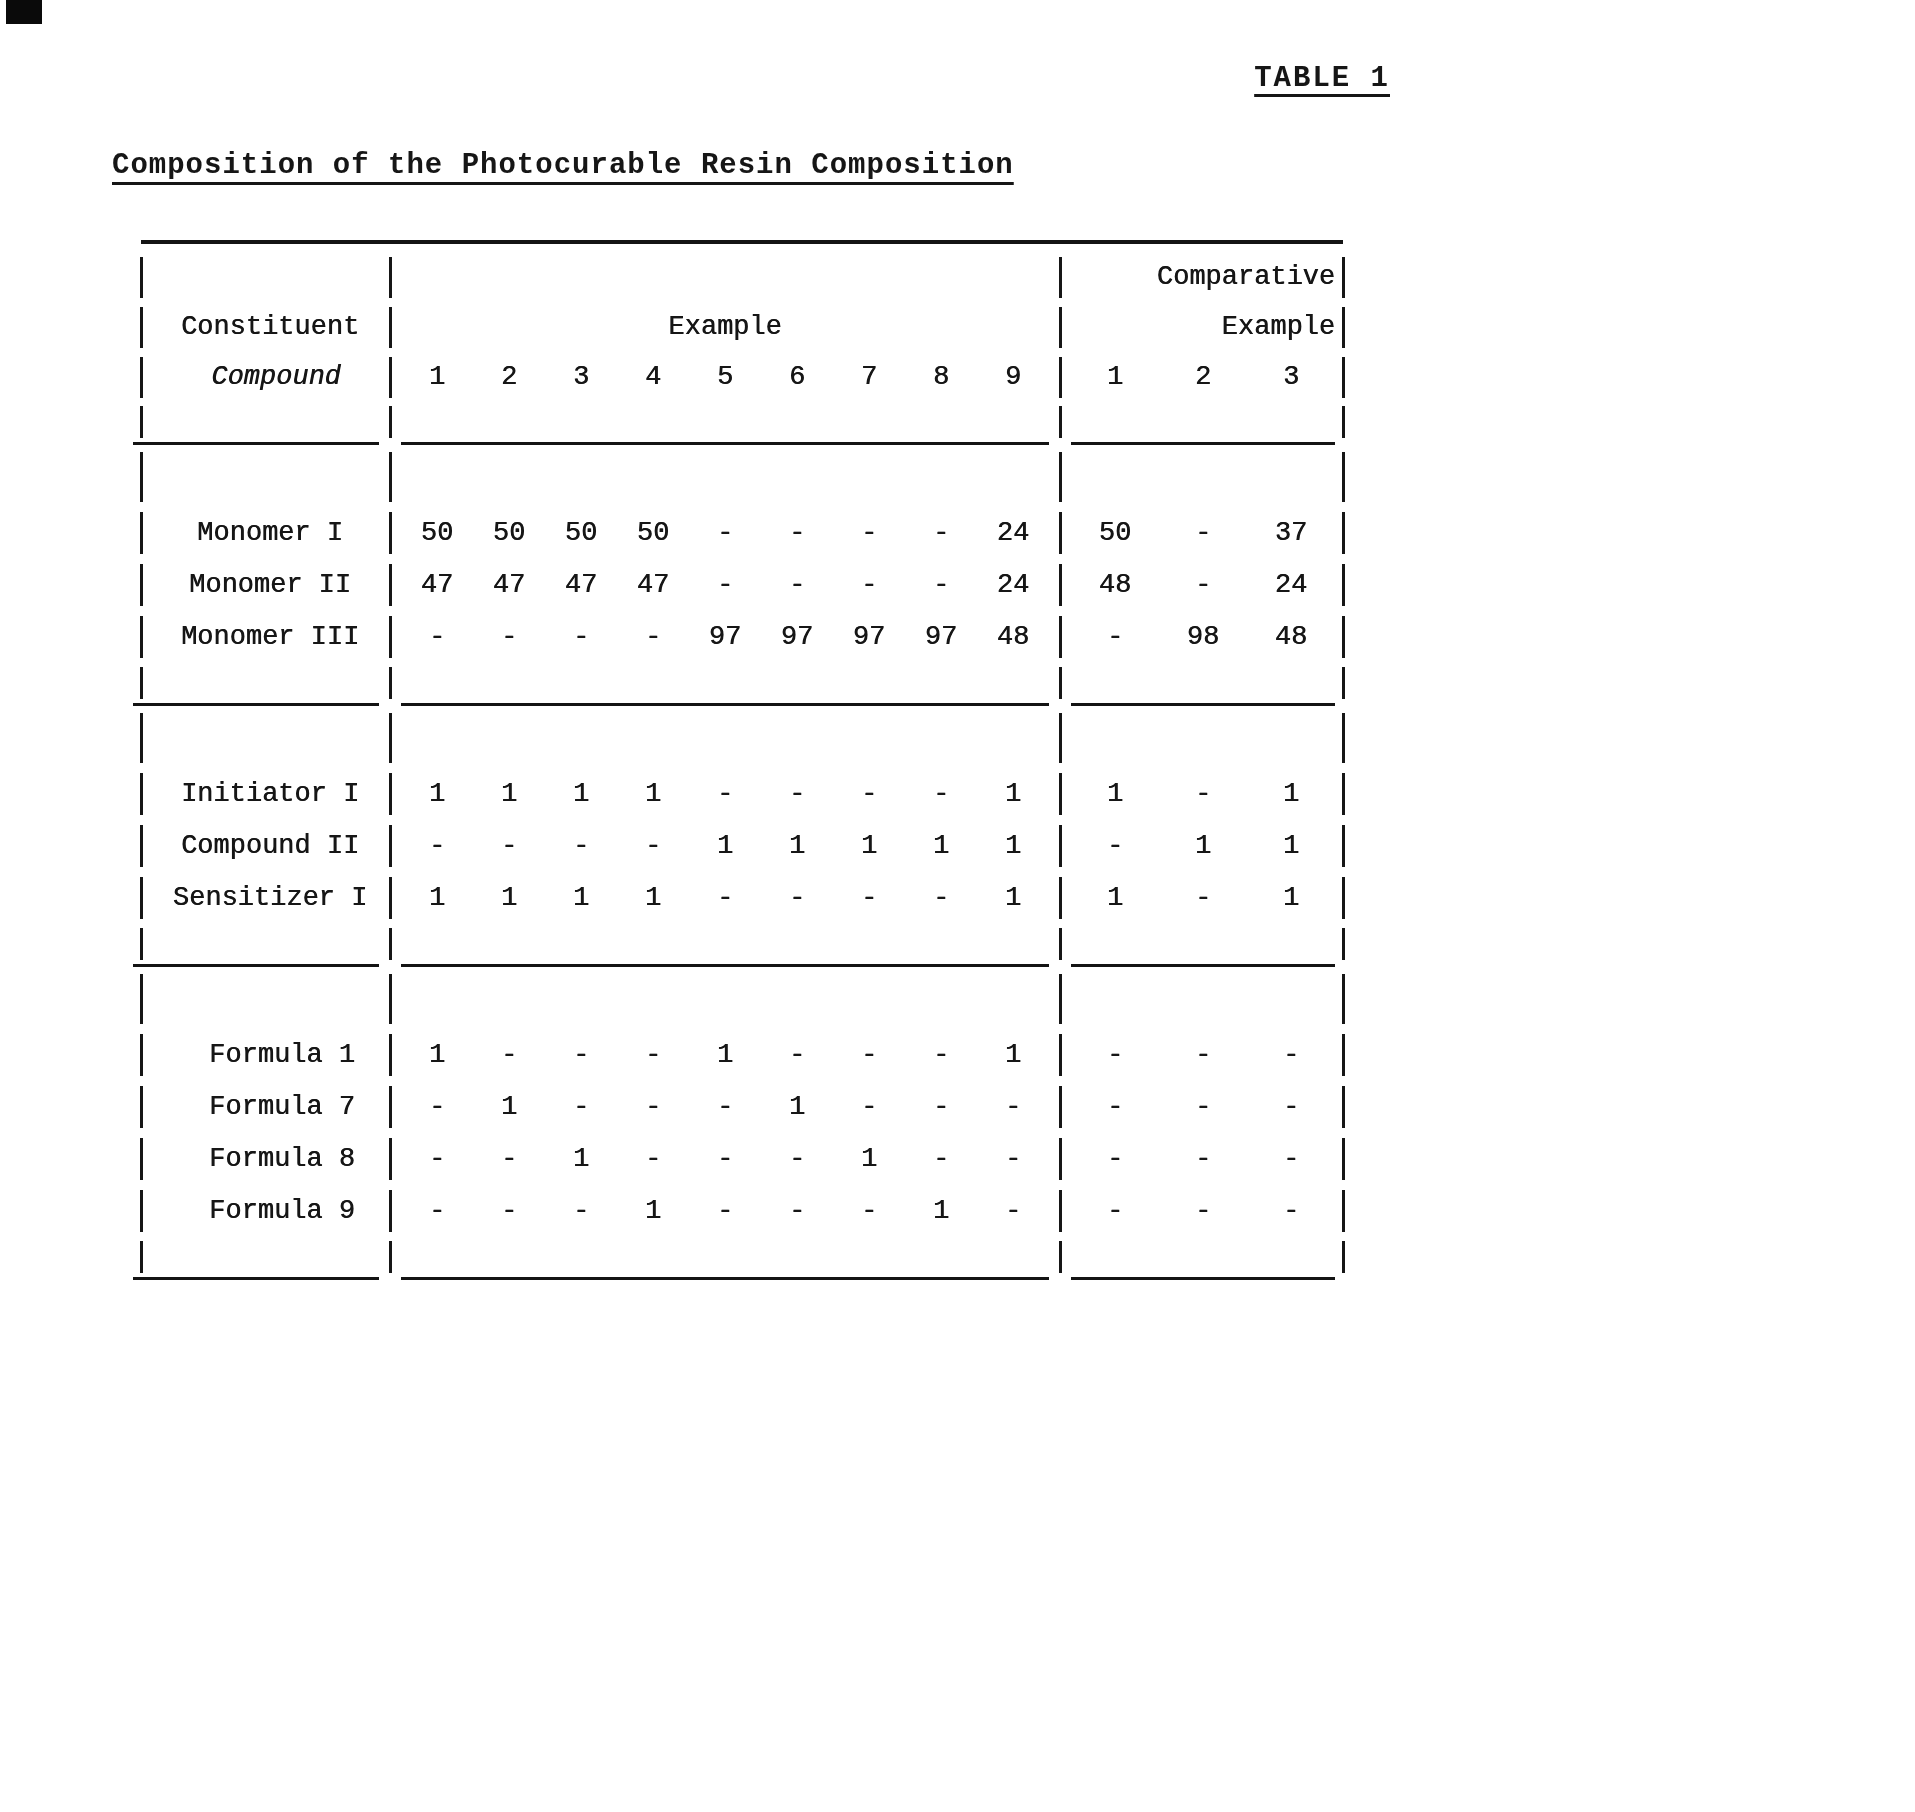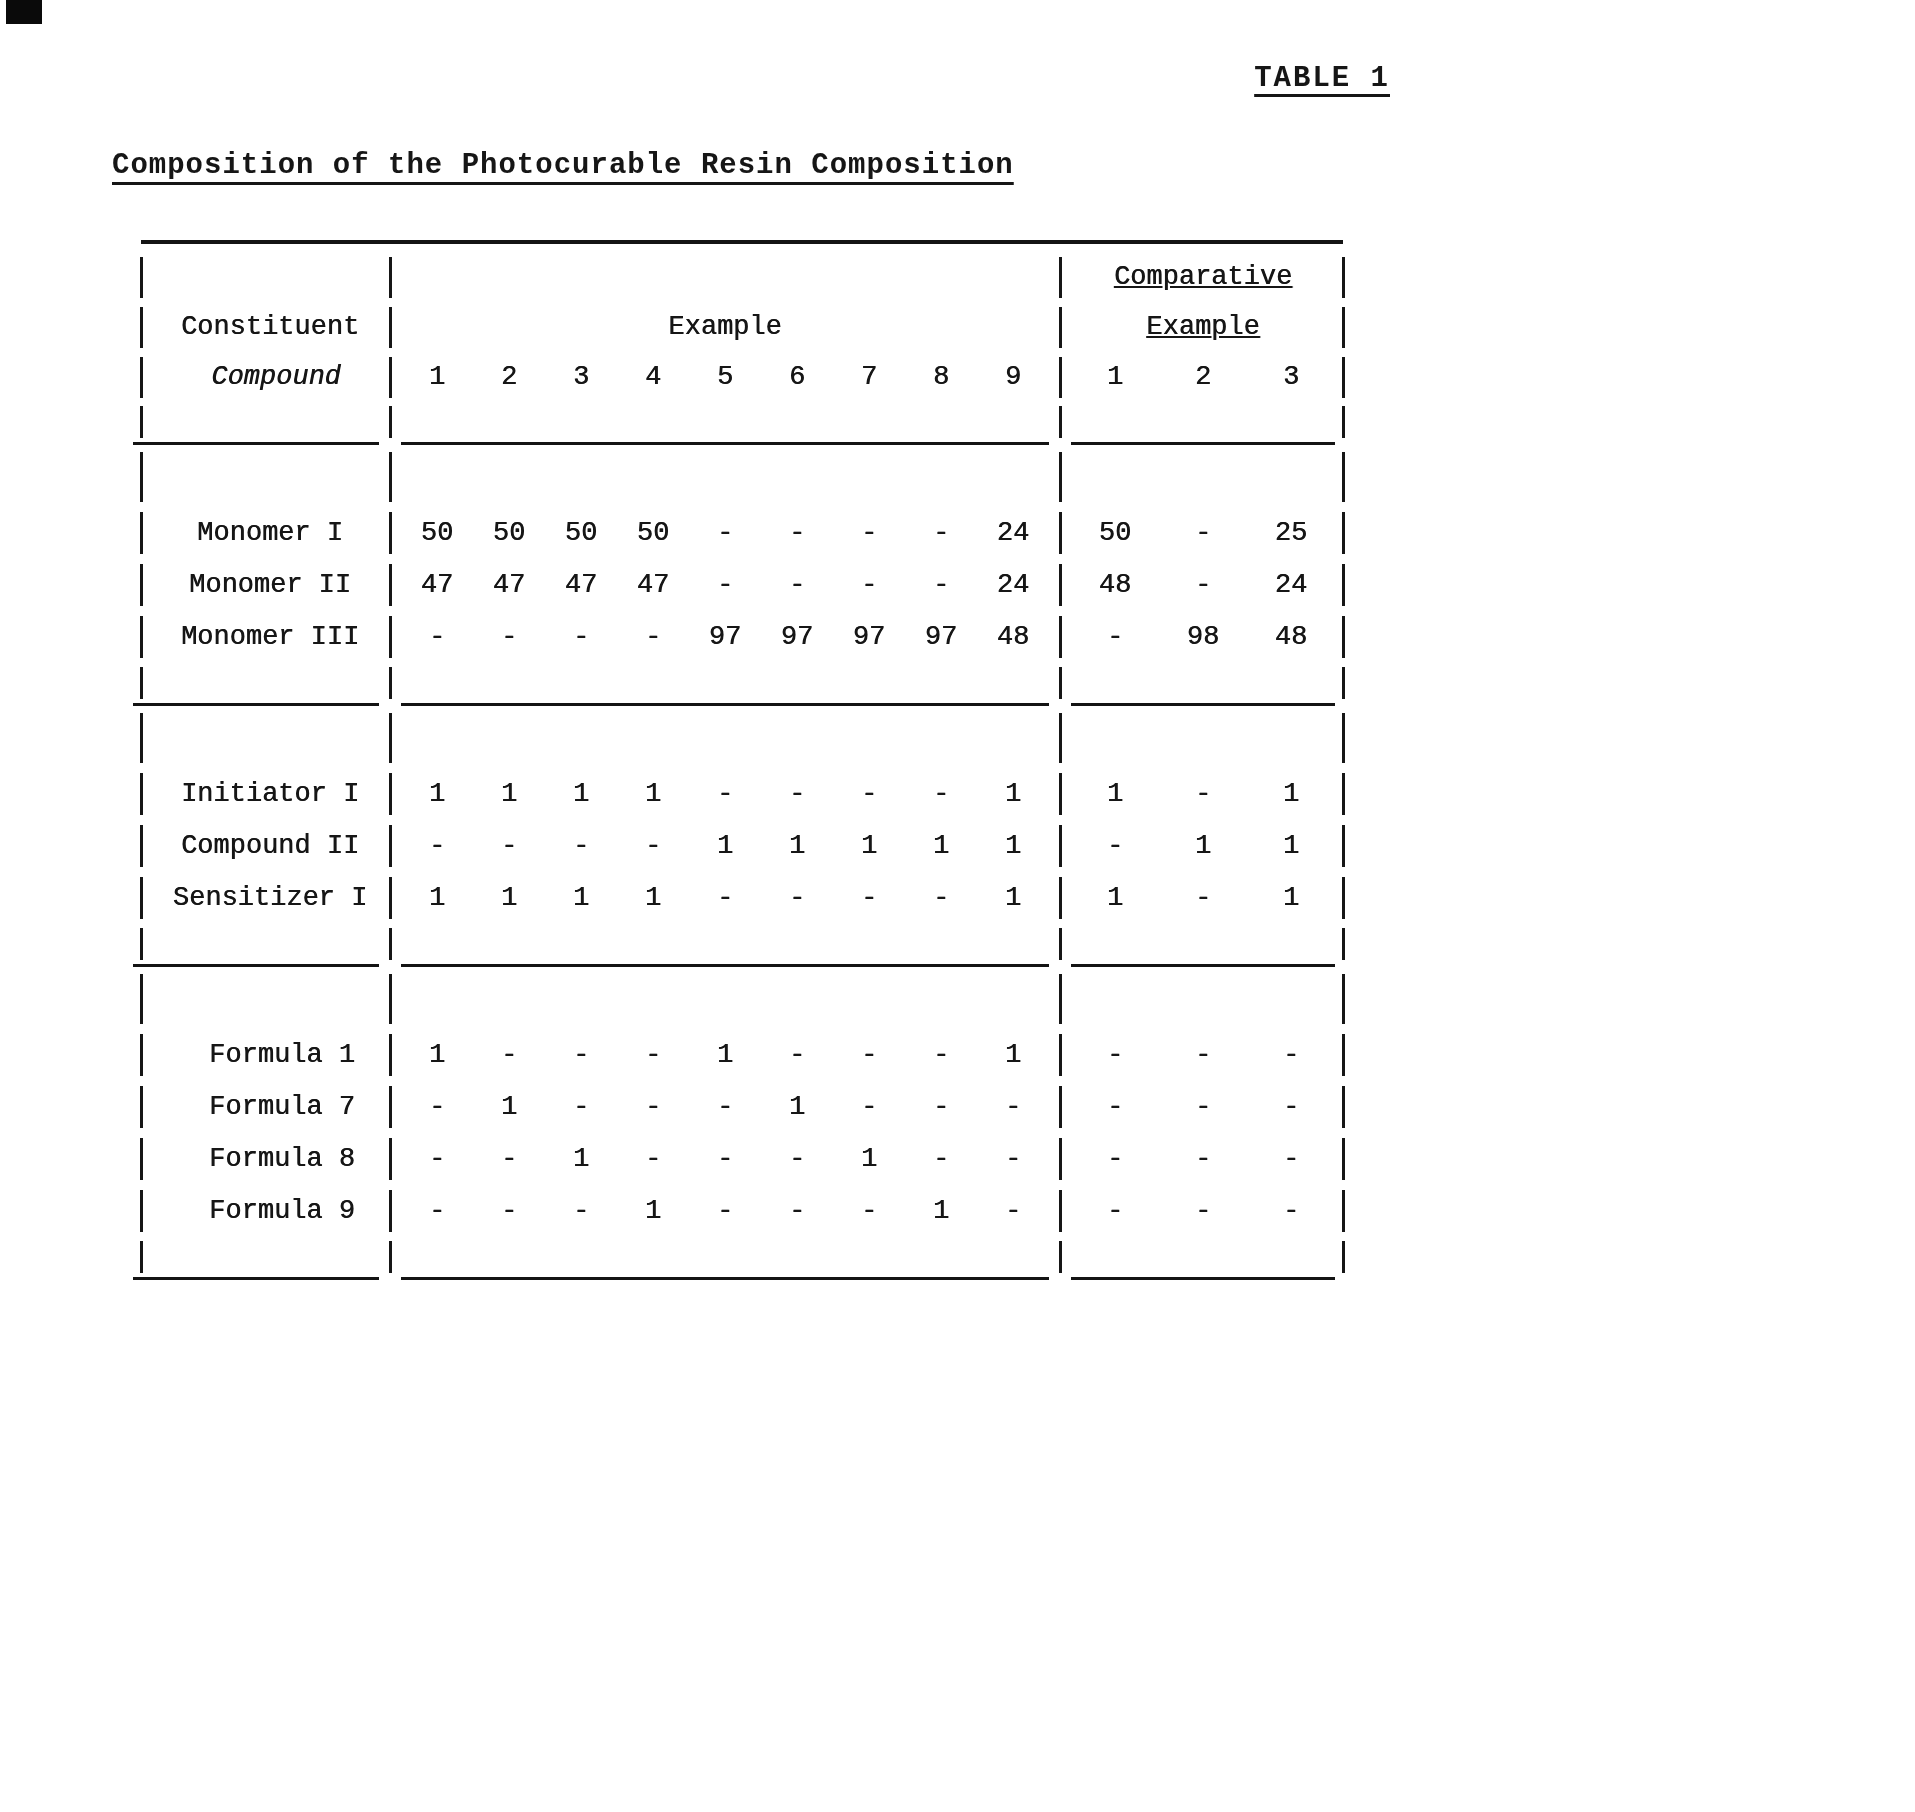--- a/index.html
+++ b/index.html
@@ -50,21 +50,21 @@
   .p1 { grid-column: 1; } .p2 { grid-column: 3; }
   .p3 { grid-column: 13; } .p4 { grid-column: 17; }
   .pipe::after {
     content: ""; position: absolute; left: 45%; top: 9%; bottom: 9%;
     width: 3px; background: #161616;
   }
   .e1{grid-column:4}.e2{grid-column:5}.e3{grid-column:6}.e4{grid-column:7}.e5{grid-column:8}
   .e6{grid-column:9}.e7{grid-column:10}.e8{grid-column:11}.e9{grid-column:12}
   .c1{grid-column:14}.c2{grid-column:15}.c3{grid-column:16}
   .exspan { grid-column: 4 / 13; text-align: center; }
-  .compspan { grid-column: 14 / 17; text-align: center; text-decoration: underline; }
+  .compspan { grid-column: 14 / 17; text-align: right; }
   .rule { height: 5px; align-items: start; }
   .rule > div { height: 0; border-top: 3px solid #141414; }
   .seg-l { grid-column: 1 / 3; } .seg-e { grid-column: 4 / 13; } .seg-c { grid-column: 14 / 17; }
 </style>
 </head>
 <body>
 
 <div class="artifact"></div>
 
 <div class="doc-title">
@@ -145,21 +145,21 @@
         <div class="cell e3">50</div>
         <div class="cell e4">50</div>
         <div class="cell e5">-</div>
         <div class="cell e6">-</div>
         <div class="cell e7">-</div>
         <div class="cell e8">-</div>
         <div class="cell e9">24</div>
         <div class="pipe p3"></div>
         <div class="cell c1">50</div>
         <div class="cell c2">-</div>
-        <div class="cell c3">25</div>
+        <div class="cell c3">37</div>
         <div class="pipe p4"></div>
       </div>
       <div class="trow">
         <div class="pipe p1"></div>
         <div class="cell label">Monomer II</div>
         <div class="pipe p2"></div>
         <div class="cell e1">47</div>
         <div class="cell e2">47</div>
         <div class="cell e3">47</div>
         <div class="cell e4">47</div>

